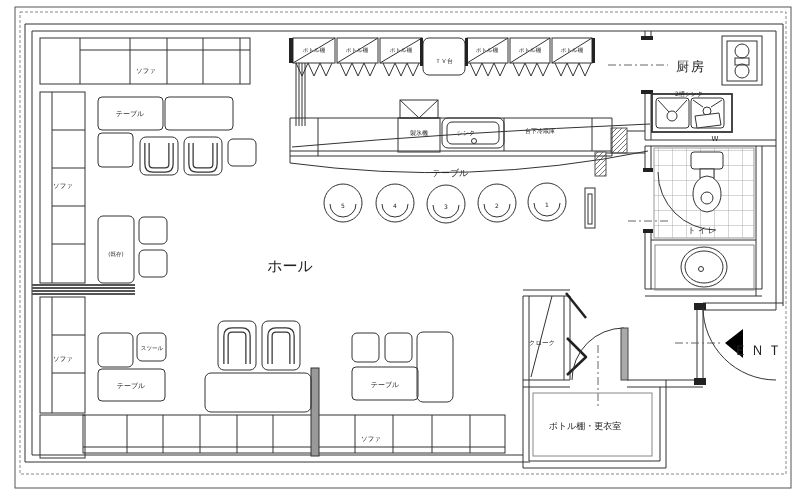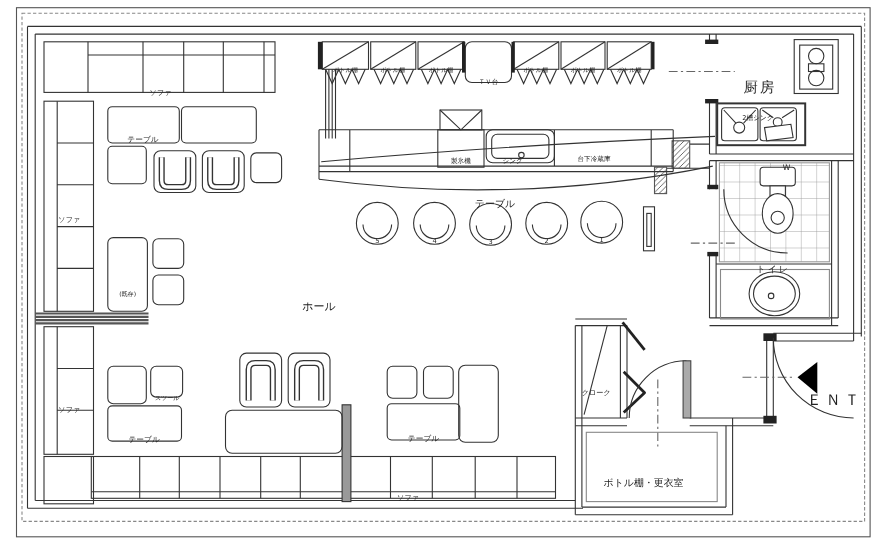--- a/index.html
+++ b/index.html
@@ -1,20 +1,20 @@
 <!DOCTYPE html>
 <html><head>
 <meta charset="utf-8">
 <style>
   html,body{margin:0;padding:0;background:#fff;}
   #plan{position:relative;width:800px;height:497px;background:#fff;overflow:hidden;
         font-family:"DejaVu Sans","Liberation Sans",sans-serif;}
   #plan svg{position:absolute;left:0;top:0;}
   .lbl{position:absolute;transform:translate(-50%,-50%);color:#222;white-space:nowrap;
-       line-height:1;pointer-events:none;margin-top:14px;}
+       line-height:1;pointer-events:none;}
 </style>
 </head>
 <body>
 
 <div id="plan">
 <svg width="800" height="497" viewBox="0 0 800 497">
 
   <g fill="none" stroke="#555">
     <rect x="15" y="7" width="776" height="481"></rect>
     <rect x="20" y="12" width="766" height="462" stroke="#888" stroke-dasharray="3 2"></rect>
@@ -276,21 +276,21 @@
 
   <span class="lbl" style="left:146px;top:71px;font-size:6.5px">ソファ</span>
   <span class="lbl" style="left:63px;top:186px;font-size:6.5px">ソファ</span>
   <span class="lbl" style="left:63px;top:359px;font-size:6.5px">ソファ</span>
   <span class="lbl" style="left:371px;top:439px;font-size:6.5px">ソファ</span>
   <span class="lbl" style="left:130px;top:114px;font-size:7px">テーブル</span>
   <span class="lbl" style="left:116px;top:255px;font-size:5.5px">(既存)</span>
   <span class="lbl" style="left:152px;top:349px;font-size:5.5px">スツール</span>
   <span class="lbl" style="left:131px;top:386px;font-size:7px">テーブル</span>
   <span class="lbl" style="left:385px;top:385px;font-size:7px">テーブル</span>
-  <span class="lbl" style="left:290px;top:266px;font-size:10px">ホール</span>
+  <span class="lbl" style="left:290px;top:266px;font-size:15px">ホール</span>
 
   <span class="lbl" style="left:314px;top:51px;font-size:5.5px">ボトル棚</span>
   <span class="lbl" style="left:357px;top:51px;font-size:5.5px">ボトル棚</span>
   <span class="lbl" style="left:401px;top:51px;font-size:5.5px">ボトル棚</span>
   <span class="lbl" style="left:487px;top:51px;font-size:5.5px">ボトル棚</span>
   <span class="lbl" style="left:530px;top:51px;font-size:5.5px">ボトル棚</span>
   <span class="lbl" style="left:572px;top:51px;font-size:5.5px">ボトル棚</span>
   <span class="lbl" style="left:444px;top:61px;font-size:6px">ＴＶ台</span>
 
   <span class="lbl" style="left:419px;top:133px;font-size:6px">製氷機</span>

